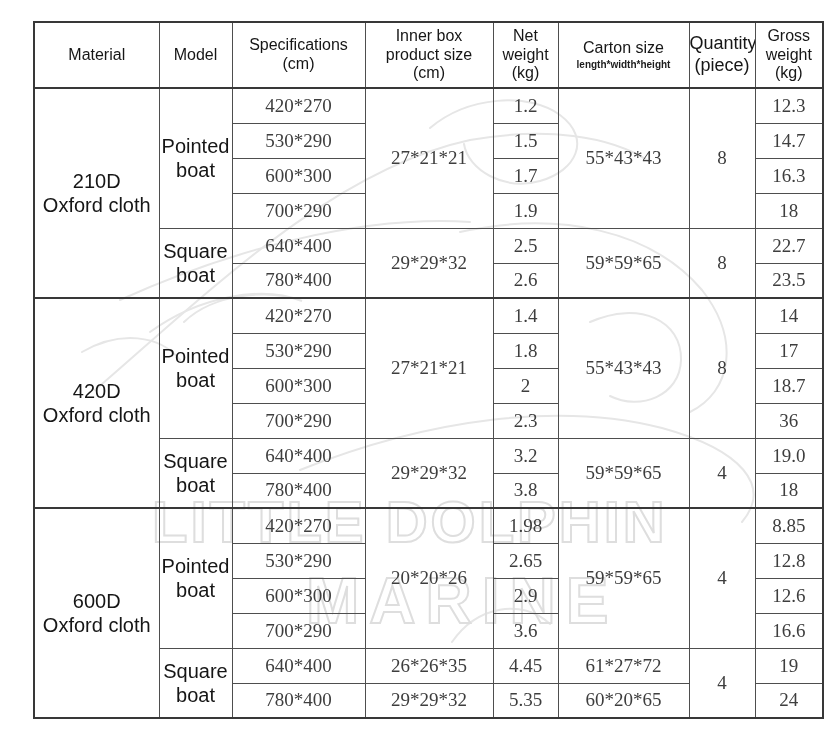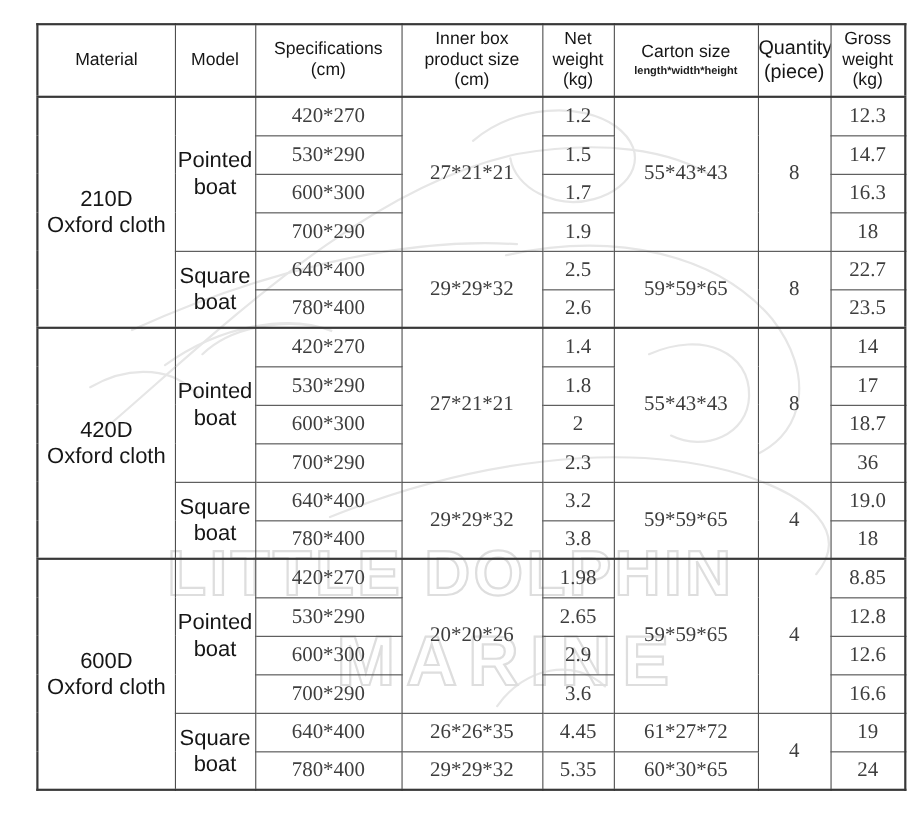--- a/index.html
+++ b/index.html
@@ -274,19 +274,19 @@
         <td class="num">26*26*35</td>
         <td class="num">4.45</td>
         <td class="num">61*27*72</td>
         <td rowspan="2" class="num">4</td>
         <td class="num">19</td>
       </tr>
       <tr>
         <td class="num">780*400</td>
         <td class="num">29*29*32</td>
         <td class="num">5.35</td>
-        <td class="num">60*30*65</td>
+        <td class="num">60*20*65</td>
         <td class="num">24</td>
       </tr>
     </tbody>
   </table>
 
 </div>
 
 </body></html>

